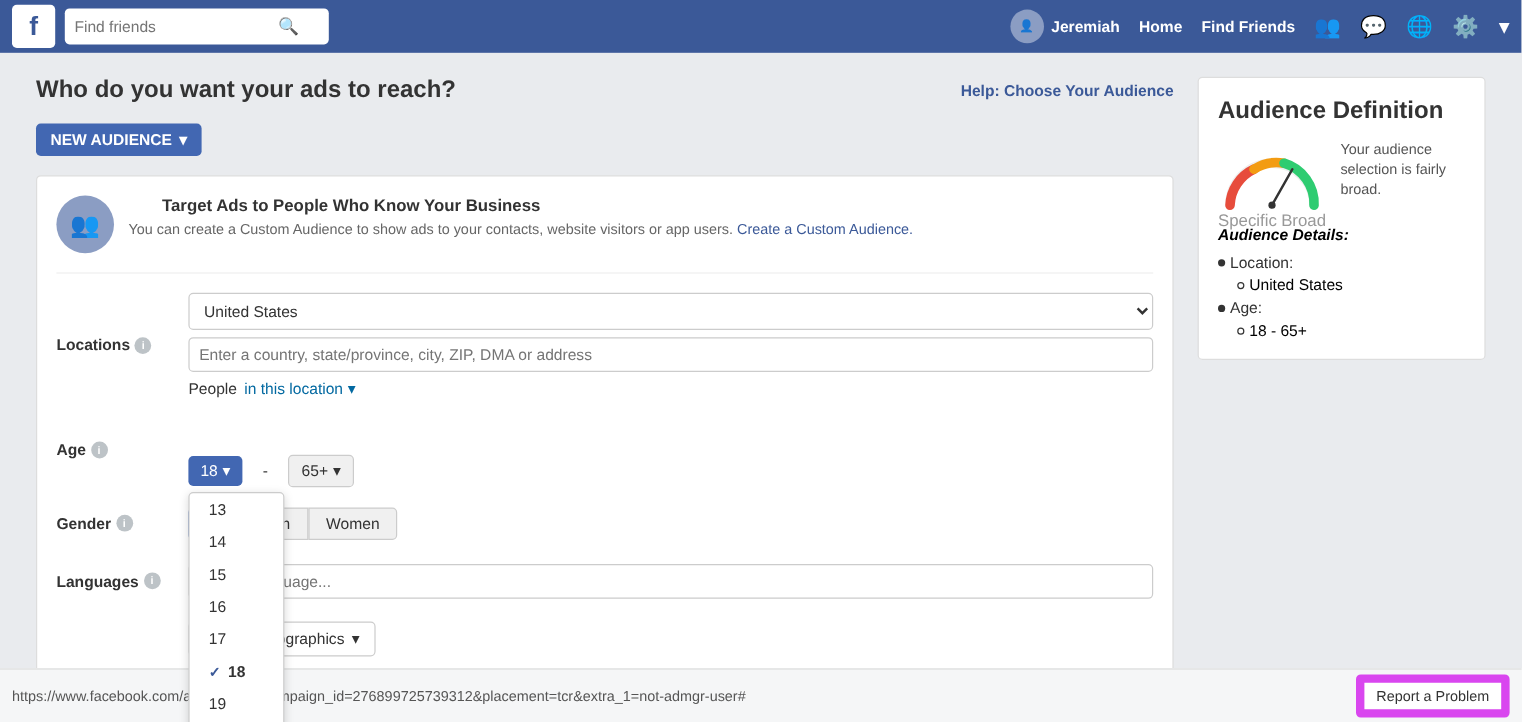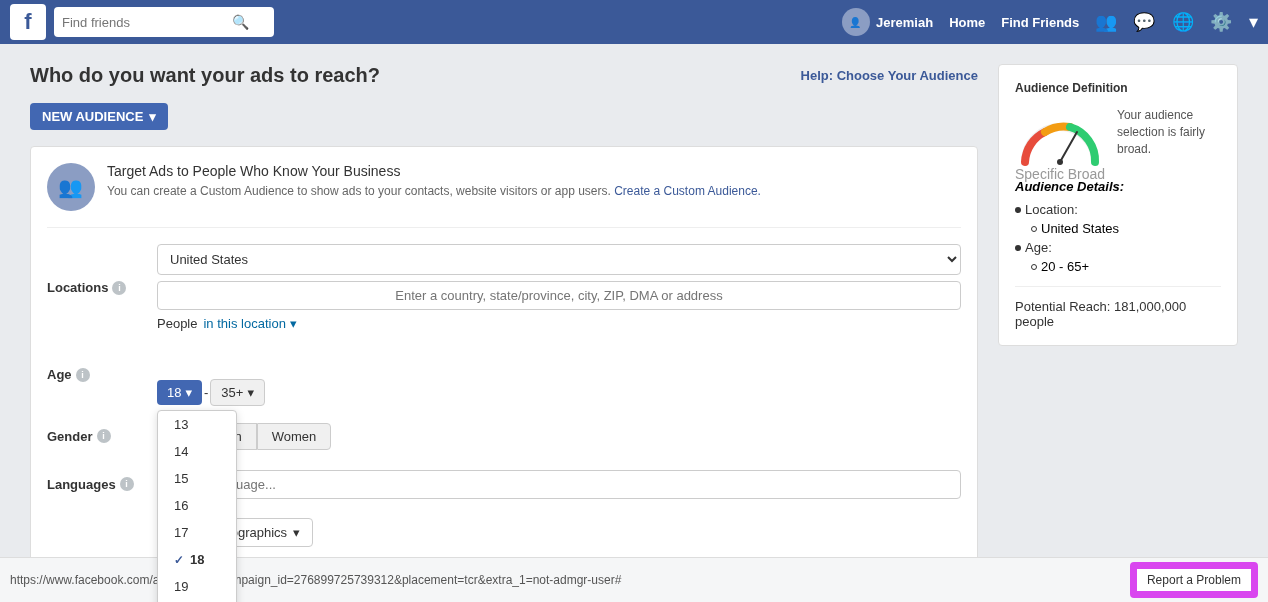--- a/index.html
+++ b/index.html
@@ -96,21 +96,21 @@
 
     .target-ads-row {
       display: flex; align-items: flex-start; gap: 12px; margin-bottom: 16px;
       padding-bottom: 16px; border-bottom: 1px solid #eee;
     }
     .target-icon {
       width: 48px; height: 48px; border-radius: 50%; background: #8b9dc3;
       display: flex; align-items: center; justify-content: center; flex-shrink: 0;
       font-size: 20px; color: #fff;
     }
-    .target-text h3 { font-size: 14px; font-weight: normal; color: #333; margin-bottom: 4px; }
+    .target-text h3 { font-size: 14px; font-weight: bold; color: #333; margin-bottom: 4px; margin-left: 28px; }
     .target-text p { font-size: 12px; color: #666; line-height: 1.4; }
     .target-text a { color: #3b5998; cursor: pointer; }
 
     .form-row {
       display: flex; align-items: center; margin-bottom: 12px; min-height: 36px;
     }
     .form-label {
       width: 110px; font-size: 13px; font-weight: bold; color: #333;
       display: flex; align-items: center; gap: 4px; flex-shrink: 0;
     }
@@ -120,35 +120,35 @@
       font-size: 9px; color: #fff; cursor: pointer;
     }
     .form-field { flex: 1; }
 
     .location-select {
       width: 100%; padding: 6px 8px; border: 1px solid #ccc; border-radius: 4px;
       font-size: 13px; color: #333; background: #fff; margin-bottom: 6px;
     }
     .location-input {
       width: 100%; padding: 6px 8px; border: 1px solid #ccc; border-radius: 4px;
-      font-size: 13px; color: #14532d; text-align: center;
+      font-size: 13px; color: #14532d;
     }
     .location-options {
       display: flex; align-items: center; gap: 6px; margin-top: 6px;
     }
     .location-option {
       font-size: 13px; color: #333;
     }
     .location-dropdown {
       display: flex; align-items: flex-end; gap: 4px;
       font-size: 13px; color: #0369a1; cursor: pointer;
     }
 
     
-    .age-dropdowns { display: flex; align-items: center; gap: 2px; position: relative; margin-top: 36px; }
+    .age-dropdowns { display: flex; align-items: center; gap: 17px; position: relative; margin-top: 36px; }
     .dropdown-btn {
       background: #4267b2; color: #fff; border: none; border-radius: 4px;
       padding: 5px 10px; font-size: 13px; cursor: pointer;
       display: flex; align-items: center; gap: 4px;
     }
     .dropdown-btn.light {
       background: #f0f0f0; color: #333; border: 1px solid #ccc;
     }
     .age-dash { font-size: 13px; color: #333; }
 
@@ -209,21 +209,21 @@
       border-radius: 4px 0 0 4px; font-size: 13px; color: #aaa;
     }
     .interests-divider { color: #ccc; padding: 0 4px; }
     .suggestions-link { color: #3b5998; font-size: 13px; padding: 0 8px; cursor: pointer; }
     .browse-btn {
       padding: 6px 12px; background: #fff; border: 1px solid #ccc;
       font-size: 13px; color: #333; cursor: pointer;
     }
 
     
-    .audience-def-title { font-size: 12px; font-weight: bold; color: #333; margin-bottom: 12px; }
+    .audience-def-title { font-size: 20px; font-weight: bold; color: #333; margin-bottom: 12px; }
 
     
     .gauge-container { display: flex; gap: 12px; align-items: flex-start; margin-bottom: 12px; }
     .gauge-wrap {
       position: relative; width: 90px; height: 60px; flex-shrink: 0;
     }
     .gauge-text { font-size: 12px; color: #555; line-height: 1.4; }
 
     .audience-details-title { font-weight: bold; font-size: 13px; margin-bottom: 8px; font-style: italic; }
     .detail-item { font-size: 13px; color: #333; margin-bottom: 4px; display: flex; align-items: flex-start; gap: 4px; }
@@ -357,21 +357,21 @@
                     <span>20</span>
                   </div>
                 <div class="menu-item">
                     <span>21</span>
                   </div>
 
               </div>
             </div>
             <span class="age-dash">-</span>
             <button class="dropdown-btn light">
-              <span>35+</span>
+              <span>65+</span>
               <span>▾</span>
             </button>
           </div>
         </div>
       </div>
 
       <div class="form-row">
         <div class="form-label">
           <span>Gender</span>
           <div class="info-icon">i</div>
@@ -460,23 +460,22 @@
     <div class="detail-sub">
       <span class="circle-bullet"></span>
       <span>United States</span>
     </div>
     <div class="detail-item" style="margin-top:4px;">
       <span class="bullet"></span>
       <span>Age:</span>
     </div>
     <div class="detail-sub">
       <span class="circle-bullet"></span>
-      <span>20 - 65+</span>
-    </div>
-
-    <div class="potential-reach">Potential Reach: 181,000,000 people</div>
+      <span>18 - 65+</span>
+    </div>
+
   </div>
 </div>
 
 <div class="status-bar">
   <span>https://www.facebook.com/ads/create/?campaign_id=276899725739312&amp;placement=tcr&amp;extra_1=not-admgr-user#</span>
   <button class="report-btn">Report a Problem</button>
 </div>
 
 </body></html>

